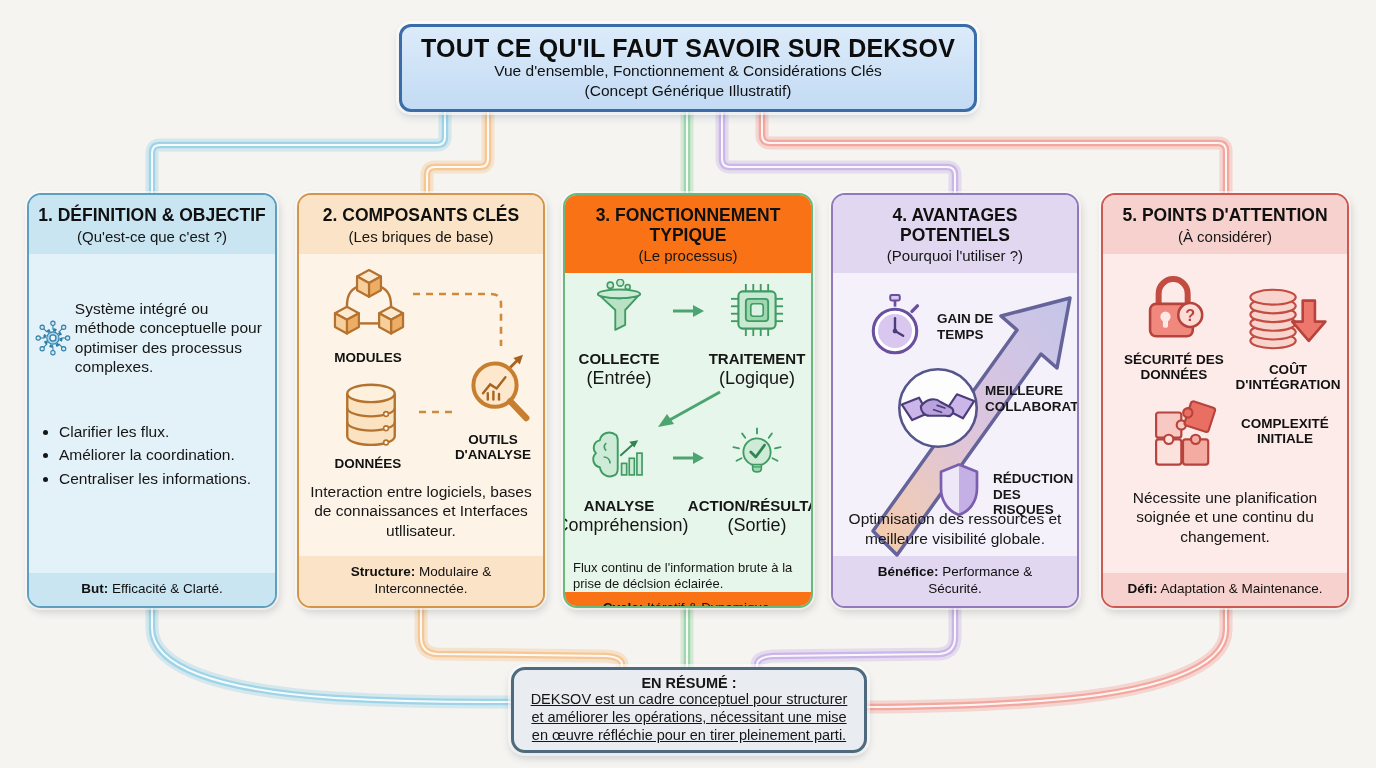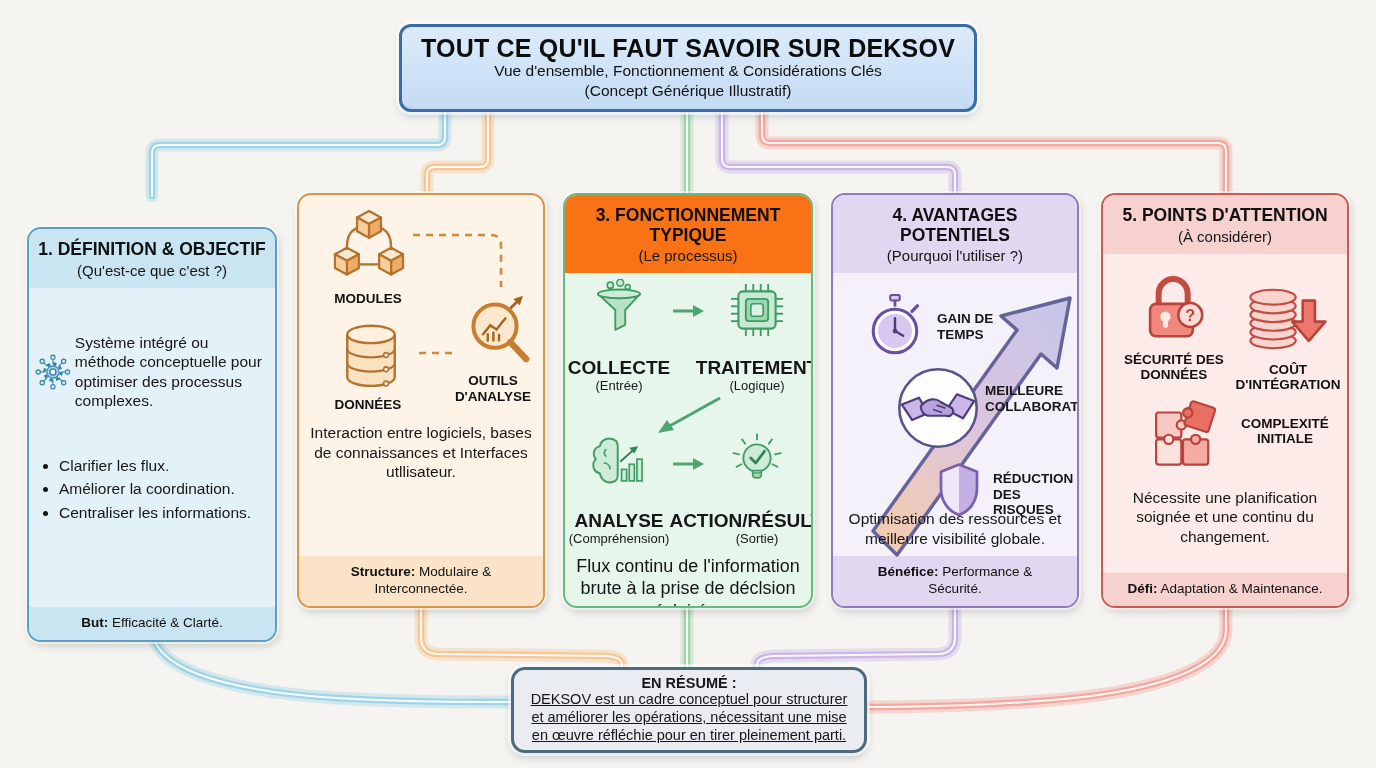--- a/index.html
+++ b/index.html
@@ -28,21 +28,21 @@
     border-style:solid;border-width:2.5px;display:flex;flex-direction:column;z-index:2;overflow:hidden;
     box-shadow:0 0 0 2px rgba(255,255,255,.55), 2px 4px 8px rgba(0,0,0,.16);
   }
   .card-header{padding:11px 6px 9px;text-align:center;}
   .card-title{font-size:17.5px;font-weight:800;line-height:1.12;color:#101010;}
   .card-sub{font-size:15px;margin-top:2px;color:#151515;}
   .card-body{flex:1;position:relative;}
   .card-footer{text-align:center;font-size:13.5px;padding:8px 24px 9px;line-height:1.22;color:#101010;}
   .card-footer .b{font-weight:bold;}
 
-  .c1{left:27px;width:250px;border-color:#5e9fc0;background:#e3f1f8;margin-top:34px;}
+  .c1{left:27px;width:250px;border-color:#5e9fc0;background:#e3f1f8;}
   .c1 .card-header,.c1 .card-footer{background:#c9e5f2;}
   .c2{left:297px;width:248px;border-color:#d6964a;background:#fdf3e6;}
   .c2 .card-header,.c2 .card-footer{background:#fae3c6;}
   .c3{left:563px;width:250px;border-color:#68b97c;background:#e7f6ea;}
   .c3 .card-header,.c3 .card-footer{background:#f97316;}
   .c4{left:831px;width:248px;border-color:#9179bb;background:#f5f1fa;}
   .c4 .card-header,.c4 .card-footer{background:#e2d7f0;}
   .c5{left:1101px;width:248px;border-color:#cc5a52;background:#fcebe8;}
   .c5 .card-header,.c5 .card-footer{background:#f7d1cd;}
 
@@ -53,24 +53,24 @@
   .bullets li{margin:4px 0;}
 
   
   .icon-label{position:absolute;text-align:center;font-weight:bold;font-size:13.5px;line-height:1.15;color:#111;}
   .c2-desc{position:absolute;left:8px;right:8px;top:228px;text-align:center;font-size:15.5px;line-height:1.26;}
 
   
   .steps{padding-top:6px;display:flex;flex-direction:column;align-items:center;}
   .step-row{display:flex;align-items:flex-start;justify-content:center;}
   .step{width:104px;display:flex;flex-direction:column;align-items:center;text-align:center;}
-  .step .lbl{font-weight:bold;font-size:19px;line-height:1.1;margin-top:17px;}
-  .step .sublbl{font-size:13px;line-height:1.15;}
+  .step .lbl{font-weight:bold;font-size:15px;line-height:1.1;margin-top:10px;}
+  .step .sublbl{font-size:18px;line-height:1.15;}
   .harrow{margin-top:24px;}
-  .c3-desc{margin:8px 8px 0;text-align:center;font-size:18px;line-height:1.25;}
+  .c3-desc{margin:24px 8px 0;text-align:left;font-size:13px;line-height:1.25;}
 
   
   .benefit-label{position:absolute;font-weight:bold;font-size:13.5px;line-height:1.15;z-index:2;}
   .c4-desc{position:absolute;left:8px;right:8px;bottom:8px;text-align:center;font-size:15.5px;line-height:1.26;z-index:2;}
   .abs{position:absolute;}
 
   
   .c5-desc{position:absolute;left:8px;right:8px;top:234px;text-align:center;font-size:15.5px;line-height:1.26;}
 
   
@@ -188,20 +188,24 @@
       <li>Améliorer la coordination.</li>
       <li>Centraliser les informations.</li>
     </ul>
   </div>
   <div class="card-footer">
     <span class="b">But:</span><span> Efficacité &amp; Clarté.</span>
   </div>
 </div>
 
 <div class="card c2">
+  <div class="card-header">
+    <div class="card-title">2. COMPOSANTS CLÉS</div>
+    <div class="card-sub">(Les briques de base)</div>
+  </div>
   <div class="card-body">
     <svg class="abs" style="left:0;top:0;" width="243" height="230" viewBox="0 0 243 230">
       <g fill="none" stroke="#d08a3e" stroke-width="2.6" stroke-dasharray="7 6">
         <path d="M114,40 L192,40 Q202,40 202,50 L202,92"></path>
         <path d="M120,158 L158,158"></path>
       </g>
     </svg>
     <svg class="abs" style="left:24px;top:8px;" width="92" height="86" viewBox="0 0 100 92">
       <g fill="none" stroke="#b5722e" stroke-width="2.6">
         <path d="M38,26 C28,30 26,38 26,48"></path>

